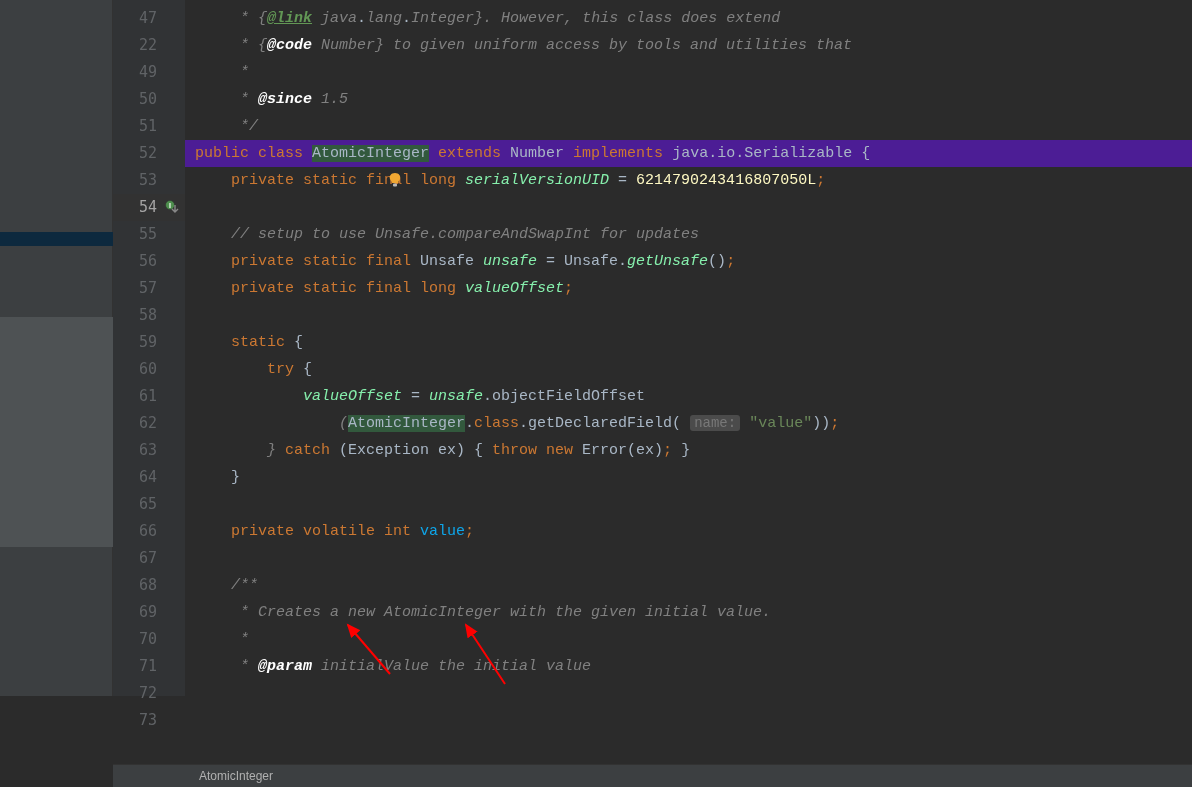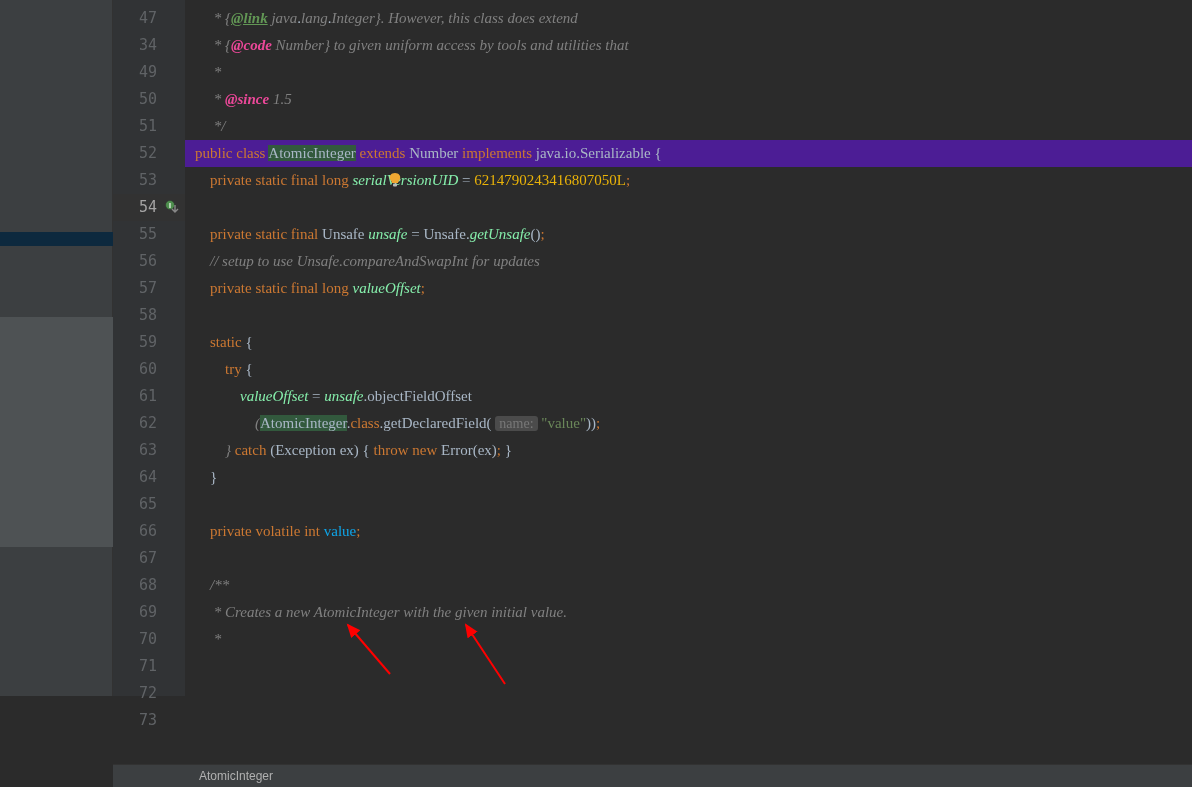--- a/index.html
+++ b/index.html
@@ -79,32 +79,32 @@
     background: #2b2b2b;
     padding-top: 0px;
     position: relative;
     overflow: hidden;
   }
   .code-line {
     height: 27px;
     line-height: 27px;
     white-space: pre;
     padding-left: 10px;
-    font-family: Liberation Serif, serif;
+    font-family: Liberation Mono, monospace;
   }
   .code-line.current {
     background: #4c1d95;
   }
   
   .c-comment { color: #808080; font-style: italic; }
   .c-doctag { color: #629755; font-style: italic; font-weight: bold; text-decoration: underline;}
-  .c-doctag-nl { color: #ec4899; font-style: italic; font-weight: bold; text-align: center;}
+  .c-doctag-nl { color: #ffffff; font-style: italic; font-weight: bold; text-align: center;}
   .c-keyword { color: #cc7832; }
   .c-highlight { background: #32593d; }
-  .c-number { color: #eab308; }
+  .c-number { color: #fef9c3; }
   .c-static-italic { color: #86efac; font-style: italic; }
   .c-static { color: #0ea5e9; }
   .c-string { color: #6a8759; }
   .c-normal { color: #a9b7c6; }
   .c-param-hint { background:#4b4b4b; color:#787878; padding:0 4px; border-radius:3px; font-style: normal; font-size:14px;}
 
   
   .arrow {
     position: absolute;
     pointer-events: none;
@@ -140,21 +140,21 @@
 <div class="editor-container">
   <div class="left-pane">
     <div class="left-pane-top"></div>
     <div class="left-pane-highlight"></div>
     <div class="left-pane-mid"></div>
   </div>
 
   <div class="gutter" id="gutter" style="position: relative;">
       <div class="gutter-line" style="margin-top: -22px;">46</div>
       <div class="gutter-line">47</div>
-      <div class="gutter-line">34</div>
+      <div class="gutter-line">22</div>
       <div class="gutter-line">49</div>
       <div class="gutter-line">50</div>
       <div class="gutter-line">51</div>
       <div class="gutter-line">52</div>
       <div class="gutter-line">53<div class="fold-region" style="top: 0px; height: 27px;">⌃</div></div>
       <div class="gutter-line current">54<svg class="override-icon" viewBox="0 0 14 14">
       <circle cx="5" cy="5" r="4.5" fill="#4e8f4e" stroke="#2b2b2b" stroke-width="0.5"></circle>
       <text x="5" y="8" text-anchor="middle" font-size="7" fill="#fff" font-family="sans-serif" font-weight="bold">I</text>
       <path d="M10 5 L10 12 M7 9 L10 12 L13 9" stroke="#888" stroke-width="1.4" fill="none"></path>
     </svg><div class="fold-region" style="top: 0px; height: 27px;">–</div></div>
@@ -183,36 +183,37 @@
   <div class="code-area" id="code">
       <div class="code-line" style="margin-top: -22px;"></div>
       <div class="code-line"><span class="c-comment">     * {</span><span class="c-doctag">@link</span><span class="c-comment"> java</span><span class="c-normal">.</span><span class="c-comment">lang</span><span class="c-normal">.</span><span class="c-comment">Integer</span><span class="c-comment">}. However, this class does extend</span></div>
       <div class="code-line"><span class="c-comment">     * {</span><span class="c-doctag-nl">@code</span><span class="c-comment"> Number} to given uniform access by tools and utilities that</span></div>
       <div class="code-line"><span class="c-comment">     *</span></div>
       <div class="code-line"><span class="c-comment">     * </span><span class="c-doctag-nl">@since</span><span class="c-comment"> 1.5</span></div>
       <div class="code-line"><span class="c-comment">     */</span></div>
       <div class="code-line current"><span class="c-keyword">public </span><span class="c-keyword">class </span><span class="c-highlight">AtomicInteger</span><span class="c-keyword"> extends </span><span class="c-normal">Number</span><span class="c-keyword"> implements </span><span class="c-normal">java.io.Serializable {</span></div>
       <div class="code-line"><span class="c-comment">    </span><span class="c-keyword">private static final </span><span class="c-keyword">long </span><span class="c-static-italic">serialVersionUID</span><span class="c-normal"> = </span><span class="c-number">6214790243416807050L</span><span class="c-keyword">;</span></div>
       <div class="code-line"></div>
+      <div class="code-line"><span class="c-comment">    </span><span class="c-comment">// setup to use Unsafe.compareAndSwapInt for updates</span></div>
       <div class="code-line"><span class="c-comment">    </span><span class="c-keyword">private static final </span><span class="c-normal">Unsafe </span><span class="c-static-italic">unsafe</span><span class="c-normal"> = Unsafe.</span><span class="c-static-italic">getUnsafe</span><span class="c-normal">()</span><span class="c-keyword">;</span></div>
-      <div class="code-line"><span class="c-comment">    </span><span class="c-comment">// setup to use Unsafe.compareAndSwapInt for updates</span></div>
       <div class="code-line"><span class="c-comment">    </span><span class="c-keyword">private static final </span><span class="c-keyword">long </span><span class="c-static-italic">valueOffset</span><span class="c-keyword">;</span></div>
       <div class="code-line"></div>
       <div class="code-line"><span class="c-comment">    </span><span class="c-keyword">static </span><span class="c-normal">{</span></div>
       <div class="code-line"><span class="c-comment">        </span><span class="c-keyword">try </span><span class="c-normal">{</span></div>
       <div class="code-line"><span class="c-comment">            </span><span class="c-static-italic">valueOffset</span><span class="c-normal"> = </span><span class="c-static-italic">unsafe</span><span class="c-normal">.objectFieldOffset</span></div>
       <div class="code-line"><span class="c-comment">                (</span><span class="c-highlight">AtomicInteger</span><span class="c-normal">.</span><span class="c-keyword">class</span><span class="c-normal">.getDeclaredField( </span><span class="c-param-hint">name:</span><span class="c-comment"> </span><span class="c-string">"value"</span><span class="c-normal">))</span><span class="c-keyword">;</span></div>
       <div class="code-line"><span class="c-comment">        } </span><span class="c-keyword">catch </span><span class="c-normal">(Exception ex</span><span class="c-normal">) { </span><span class="c-keyword">throw new </span><span class="c-normal">Error(ex)</span><span class="c-keyword">; </span><span class="c-normal">}</span></div>
       <div class="code-line"><span class="c-normal">    }</span></div>
       <div class="code-line"></div>
       <div class="code-line"><span class="c-comment">    </span><span class="c-keyword">private volatile </span><span class="c-keyword">int </span><span class="c-static">value</span><span class="c-keyword">;</span></div>
       <div class="code-line"></div>
       <div class="code-line"><span class="c-comment">    </span><span class="c-comment">/**</span></div>
       <div class="code-line"><span class="c-comment">     * Creates a new AtomicInteger with the given initial value.</span></div>
       <div class="code-line"><span class="c-comment">     *</span></div>
+      <div class="code-line"><span class="c-comment">     * </span><span class="c-doctag-nl">@param</span><span class="c-comment"> initialValue the initial value</span></div>
 
     <svg class="arrow" style="left:155px; top:619px;" width="60" height="60">
       <defs>
           <marker id="ah1" markerWidth="8" markerHeight="8" refX="6" refY="3" orient="auto">
         <path d="M0,0 L7,3 L0,6 Z" fill="#ff0000"></path>
           </marker>
         </defs>
       <line x1="50" y1="55" x2="8" y2="6" stroke="#ff0000" stroke-width="2" marker-end="url(#ah1)"></line>
     </svg>
     <svg class="arrow" style="left:275px; top:619px;" width="60" height="70">

